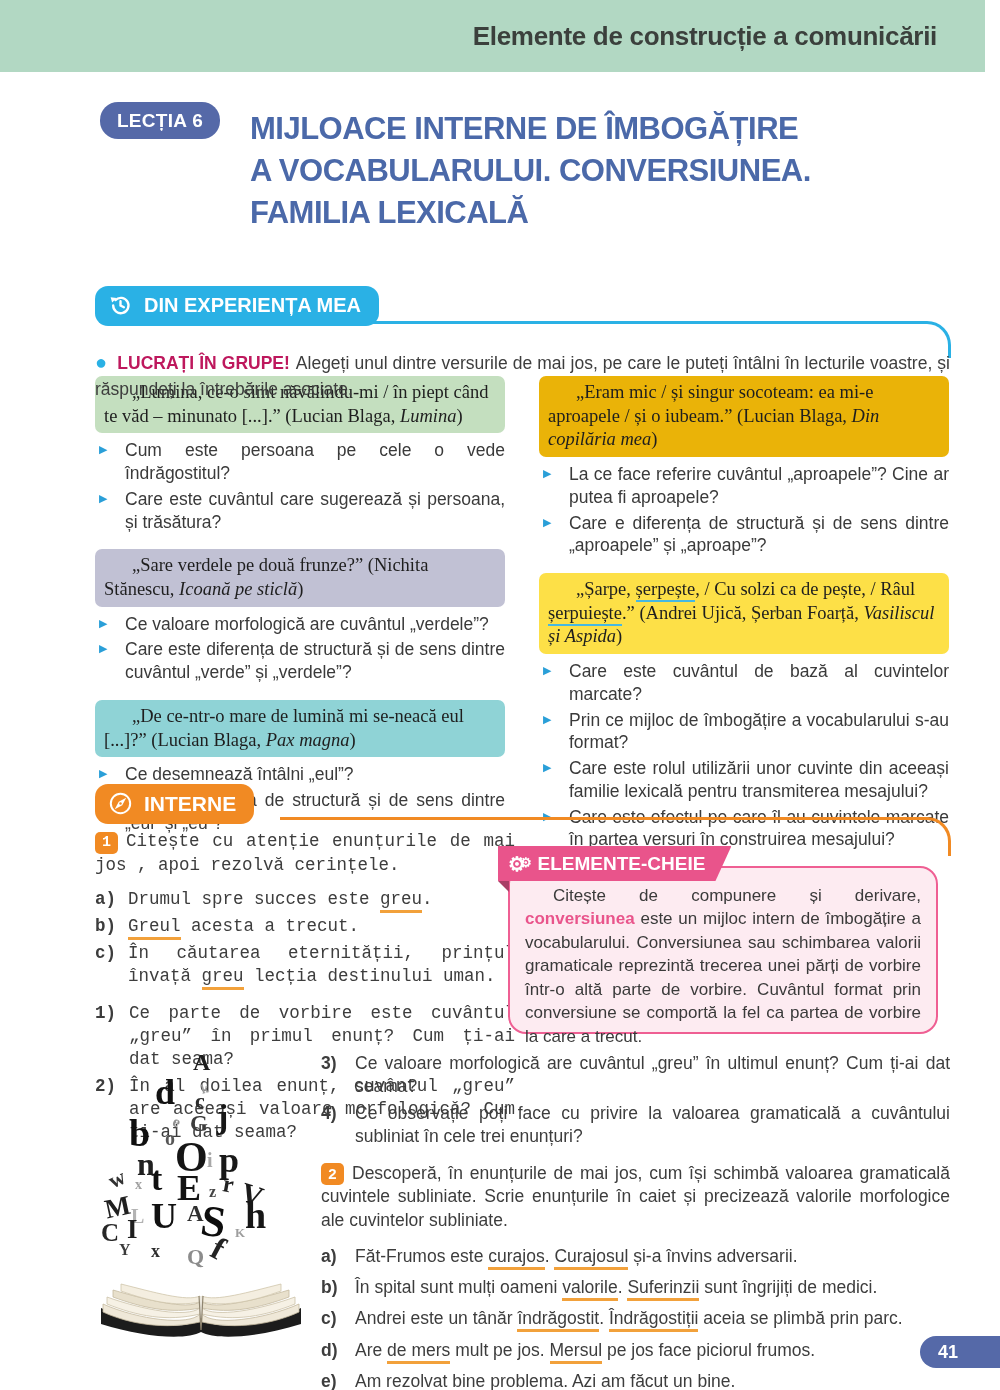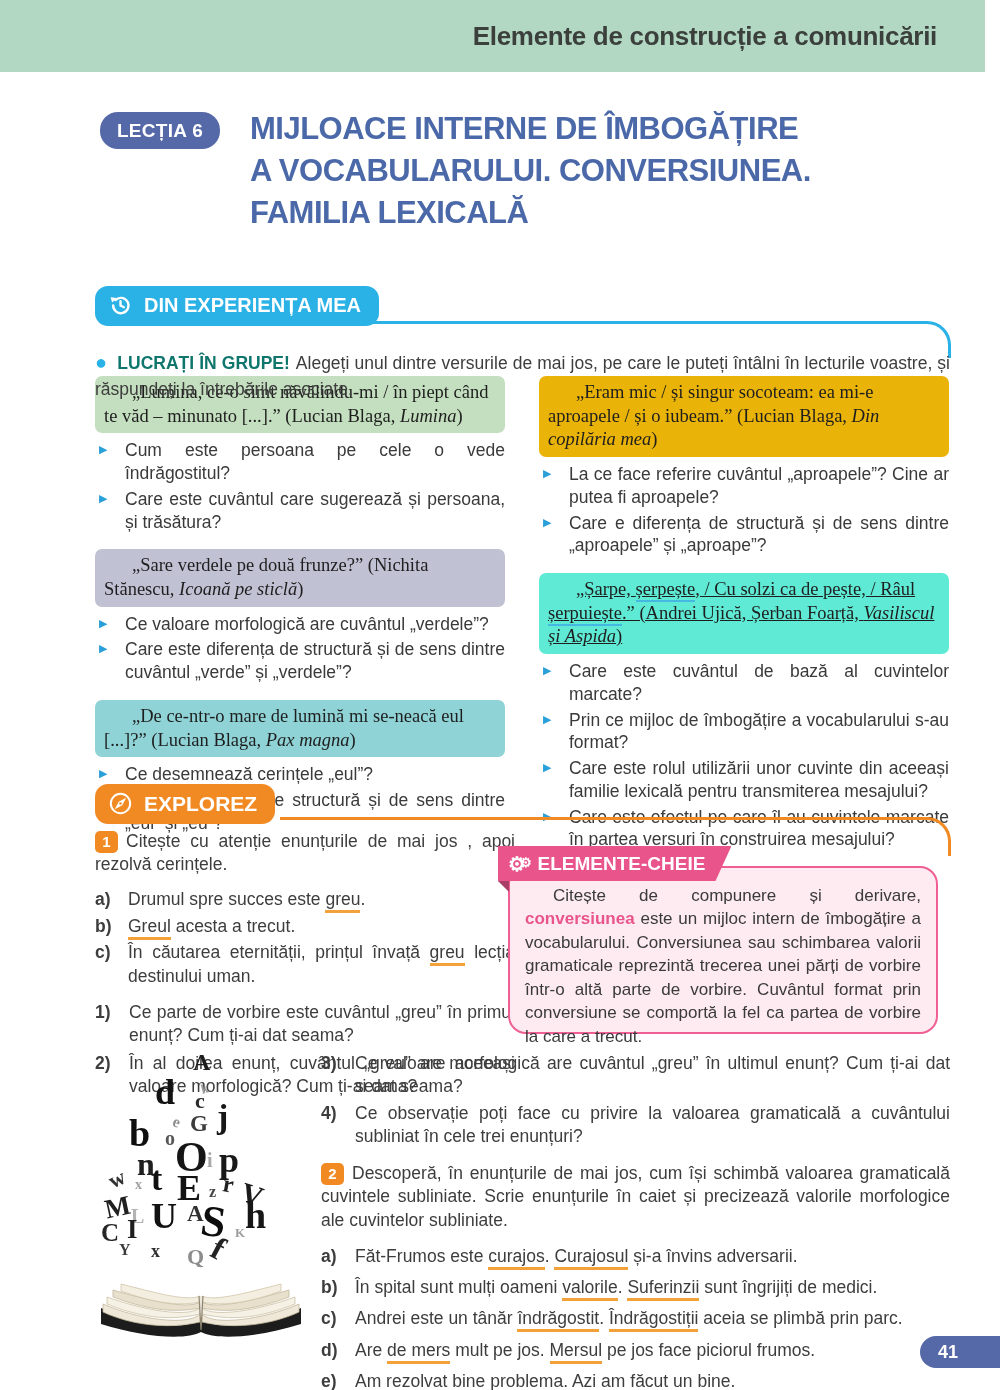--- a/index.html
+++ b/index.html
@@ -3,55 +3,55 @@
 <meta charset="utf-8">
 <style>
   html,body{margin:0;padding:0;background:#ffffff;}
   .page{position:relative;width:1000px;height:1390px;background:#fff;overflow:hidden;
         font-family:"Liberation Sans",sans-serif;color:#3d3d3d;}
   
   .topbar{position:absolute;left:0;top:0;width:985px;height:72px;background:#b2d8c3;
           display:flex;align-items:center;justify-content:flex-end;padding-right:48px;box-sizing:border-box;}
   .topbar span{font-size:26px;font-weight:600;color:#3b403c;letter-spacing:-0.3px;}
   
-  .lesson-badge{position:absolute;left:100px;top:112px;width:120px;height:37px;background:#5569a8;
+  .lesson-badge{position:absolute;left:100px;top:102px;width:120px;height:37px;background:#5569a8;
           border-radius:18px;color:#fff;font-size:19px;font-weight:bold;display:flex;
           align-items:center;justify-content:center;letter-spacing:0.3px;}
   .lesson-title{position:absolute;left:250px;top:108px;margin:0;font-size:31px;line-height:42px;
           font-weight:bold;color:#4b69a9;letter-spacing:-0.5px;}
   
   .sec-head{position:absolute;display:inline-flex;align-items:center;gap:10px;color:#fff;
           font-weight:bold;padding:6px 18px 7px 12px;border-radius:13px;z-index:3;}
   .sec-head.cyan{left:95px;top:286px;background:#2ab1e5;font-size:20px;}
   .sec-head.orange{left:95px;top:784px;background:#f18a23;font-size:21px;}
   .swoosh{position:absolute;border-top:3px solid;border-right:3px solid;
           border-top-right-radius:24px;z-index:1;}
   .swoosh.cyan{left:300px;top:321px;width:648px;height:34px;border-color:#2ab1e5;}
   .swoosh.orange{left:280px;top:817px;width:668px;height:36px;border-color:#f18a23;}
   .sec-icon{width:27px;height:27px;flex:0 0 auto;}
   
   .intro{position:absolute;left:95px;top:330px;width:855px;font-size:17.5px;line-height:1.45;
          text-align:justify;z-index:2;}
   .intro .dot{color:#2ab1e5;font-size:20px;margin-right:10px;}
-  .intro .lead{color:#0f766e;font-weight:bold;margin-right:6px;}
+  .intro .lead{color:#be185d;font-weight:bold;margin-right:6px;}
   
   .columns{position:absolute;left:95px;top:376px;width:855px;display:flex;gap:34px;}
   .col{width:410px;flex:0 0 auto;}
   .quote{font-family:"Liberation Serif",serif;font-size:18.5px;line-height:1.28;color:#1e1e1e;
          padding:5px 9px;border-radius:7px;text-indent:28px;margin:0 0 6px 0;}
   .qlist{list-style:none;margin:4px 0 16px 0;padding:0;}
   .qlist li{position:relative;padding-left:30px;margin-bottom:3px;font-size:17.5px;
             line-height:1.3;text-align:justify;color:#3a3a3a;}
   .tri{position:absolute;left:4px;top:3px;color:#2a9fd8;font-size:11px;}
   .pt-i{font-style:italic;}
   .pt-u{border-bottom:2.5px solid #45b8e2;padding-bottom:1px;}
   .pt-o{border-bottom:3px solid #f2a13b;padding-bottom:1px;}
   .pt-p{color:#e9548b;font-weight:bold;}
   
-  .ex1{position:absolute;left:95px;top:830px;width:420px;font-size:17.5px;line-height:1.34;text-align:justify;}
+  .ex1{position:absolute;left:95px;top:830px;width:420px;font-size:17.5px;line-height:1.34;text-align:justify;font-family:Liberation Mono, monospace;}
   .num-badge{display:inline-block;width:23px;height:22px;background:#f18a23;border-radius:5px;
          color:#fff;font-weight:bold;font-size:15px;text-align:center;line-height:22px;
          margin-right:8px;text-indent:0;}
   .abc{list-style:none;margin:11px 0 0 0;padding:0;}
   .abc li{position:relative;padding-left:33px;margin-bottom:3px;line-height:1.35;}
   .abc .lbl{position:absolute;left:0;font-weight:bold;}
   .nums{list-style:none;margin:13px 0 0 0;padding:0;}
   .nums li{position:relative;padding-left:34px;margin-bottom:4px;line-height:1.32;text-align:justify;}
   .nums .lbl{position:absolute;left:0;font-weight:bold;}
   
@@ -119,50 +119,50 @@
         <li><span class="tri">▶</span><span>Cum este persoana pe cele o vede îndrăgostitul?</span></li>
         <li><span class="tri">▶</span><span>Care este cuvântul care sugerează și persoana, și trăsătura?</span></li>
       </ul>
       <p class="quote" style="background: rgb(193, 193, 212);"><span>„Sare verdele pe două frunze?” (Nichita Stănescu, </span><span class="pt-i">Icoană pe sticlă</span><span>)</span></p>
       <ul class="qlist">
         <li><span class="tri">▶</span><span>Ce valoare morfologică are cuvântul „verdele”?</span></li>
         <li><span class="tri">▶</span><span>Care este diferența de structură și de sens dintre cuvântul „verde” și „verdele”?</span></li>
       </ul>
       <p class="quote" style="background: rgb(143, 211, 214);"><span>„De ce-ntr-o mare de lumină mi se-neacă eul [...]?” (Lucian Blaga, </span><span class="pt-i">Pax magna</span><span>)</span></p>
       <ul class="qlist">
-        <li><span class="tri">▶</span><span>Ce desemnează cerințele „eul”?</span></li>
+        <li><span class="tri">▶</span><span>Ce desemnează întâlni „eul”?</span></li>
         <li><span class="tri">▶</span><span>Care e diferența de structură și de sens dintre „eul” și „eu”?</span></li>
       </ul>
     </div>
     <div class="col">
       <p class="quote" style="background: #eab308;"><span>„Eram mic / și singur socoteam: ea mi-e aproapele / și o iubeam.” (Lucian Blaga, </span><span class="pt-i">Din copilăria mea</span><span>)</span></p>
       <ul class="qlist">
         <li><span class="tri">▶</span><span>La ce face referire cuvântul „aproapele”? Cine ar putea fi aproapele?</span></li>
         <li><span class="tri">▶</span><span>Care e diferența de structură și de sens dintre „aproapele” și „aproape”?</span></li>
       </ul>
-      <p class="quote" style="background: #5eead4; text-decoration: underline;"><span>„Șarpe, </span><span class="pt-u">șerpește</span><span>, / Cu solzi ca de pește, / Râul </span><span class="pt-u">șerpuiește</span><span>.” (Andrei Ujică, Șerban Foarță, </span><span class="pt-i">Vasiliscul și Aspida</span><span>)</span></p>
+      <p class="quote" style="background: #fde047;"><span>„Șarpe, </span><span class="pt-u">șerpește</span><span>, / Cu solzi ca de pește, / Râul </span><span class="pt-u">șerpuiește</span><span>.” (Andrei Ujică, Șerban Foarță, </span><span class="pt-i">Vasiliscul și Aspida</span><span>)</span></p>
       <ul class="qlist">
         <li><span class="tri">▶</span><span>Care este cuvântul de bază al cuvintelor marcate?</span></li>
         <li><span class="tri">▶</span><span>Prin ce mijloc de îmbogățire a vocabularului s-au format?</span></li>
         <li><span class="tri">▶</span><span>Care este rolul utilizării unor cuvinte din aceeași familie lexicală pentru transmiterea mesajului?</span></li>
         <li><span class="tri">▶</span><span>Care este efectul pe care îl au cuvintele marcate în partea versuri în construirea mesajului?</span></li>
       </ul>
     </div>
   </div>
 
   <div class="swoosh orange"></div>
   <div class="sec-head orange">
     <svg class="sec-icon" viewBox="0 0 24 24" fill="none" stroke="#ffffff" stroke-width="1.8">
       <circle cx="12" cy="12" r="8.6"></circle>
       <g transform="rotate(45 12 12)">
         <polygon points="12,4.8 14.2,12 12,19.2 9.8,12" fill="#ffffff" stroke="none"></polygon>
       </g>
       <circle cx="12" cy="12" r="1.1" fill="#f18a23" stroke="none"></circle>
     </svg>
-    <span>EXPLOREZ</span>
+    <span>INTERNE</span>
   </div>
 
   <div class="ex1">
     <p style="margin:0;">
       <span class="num-badge">1</span><span>Citește cu atenție enunțurile de mai jos , apoi rezolvă cerințele.</span>
     </p>
     <ul class="abc">
       <li><span class="lbl">a)</span><span><span>Drumul spre succes este </span><span class="pt-o">greu</span><span>.</span></span></li>
       <li><span class="lbl">b)</span><span><span class="pt-o">Greul</span><span> acesta a trecut.</span></span></li>
       <li><span class="lbl">c)</span><span><span>În căutarea eternității, prințul învață </span><span class="pt-o">greu</span><span> lecția destinului uman.</span></span></li>

